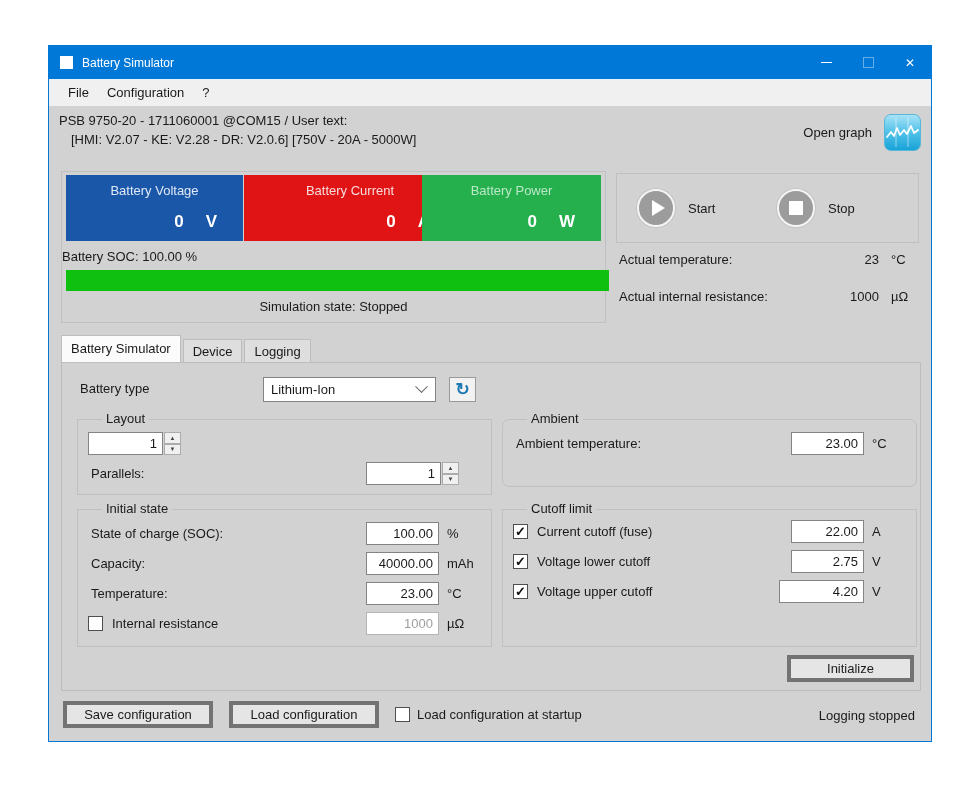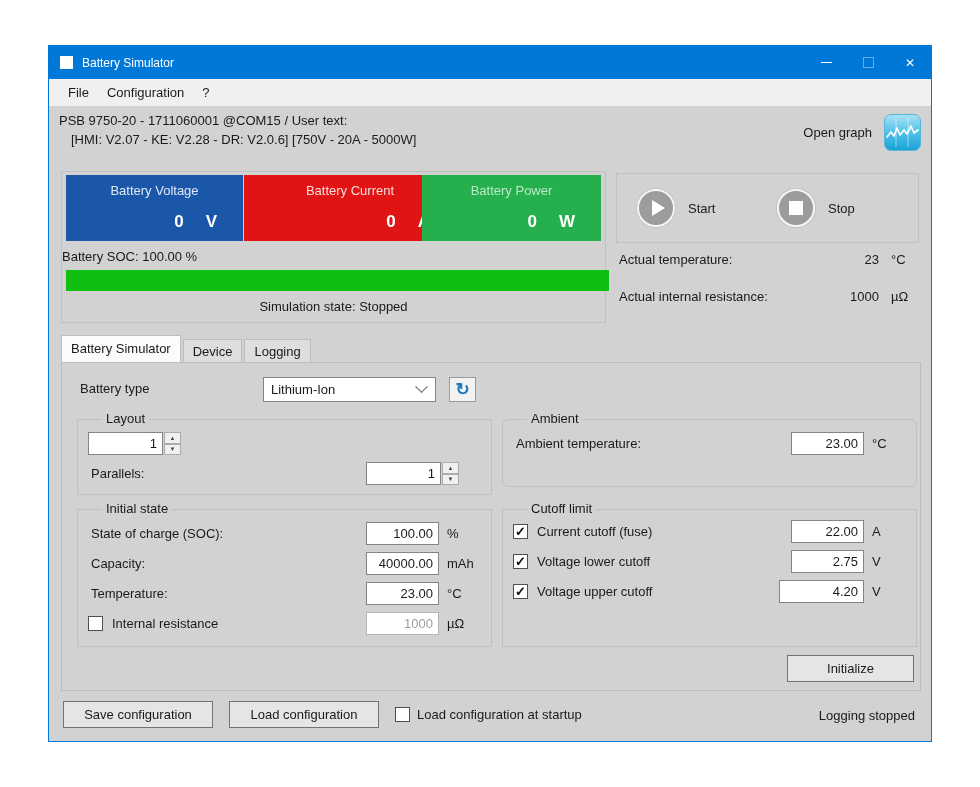--- a/index.html
+++ b/index.html
@@ -62,21 +62,21 @@
   .legend{position:absolute;top:-9px;left:24px;background:#d2d2d2;padding:0 4px;line-height:16px;}
   .g-inner{position:absolute;left:10px;right:10px;top:12px;}
   .frow{display:flex;align-items:center;height:23px;margin-bottom:7px;}
   .frow .flabel{flex:1;padding-left:3px;}
   .funit{width:34px;padding-left:8px;box-sizing:content-box;}
   .spinbtns{width:17px;height:23px;display:flex;flex-direction:column;margin-left:1px;}
   .spinbtn{flex:1;background:#f0f0f0;border:1px solid #acacac;box-sizing:border-box;font-size:6px;
     display:flex;align-items:center;justify-content:center;color:#444;padding:0;}
   .chk{width:15px;height:15px;background:#ffffff;border:1px solid #4f4f4f;box-sizing:border-box;
     display:flex;align-items:center;justify-content:center;font-size:13px;font-weight:bold;color:#111;line-height:13px;}
-  .btn{position:absolute;background:#e5e5e5;border:1px solid #737373;box-sizing:border-box;
+  .btn{position:absolute;background:#e5e5e5;border:4px solid #737373;box-sizing:border-box;
     display:flex;align-items:center;justify-content:center;font-family:inherit;font-size:13px;color:#1a1a1a;}
   .chkrow{position:absolute;display:flex;align-items:center;gap:7px;}
 </style>
 </head>
 <body>
 
 <div class="win" style="border-color: rgb(0, 120, 215);">
 
   <div class="titlebar" style="background-color: rgb(0, 120, 215);">
     <span class="app-icon"></span>

